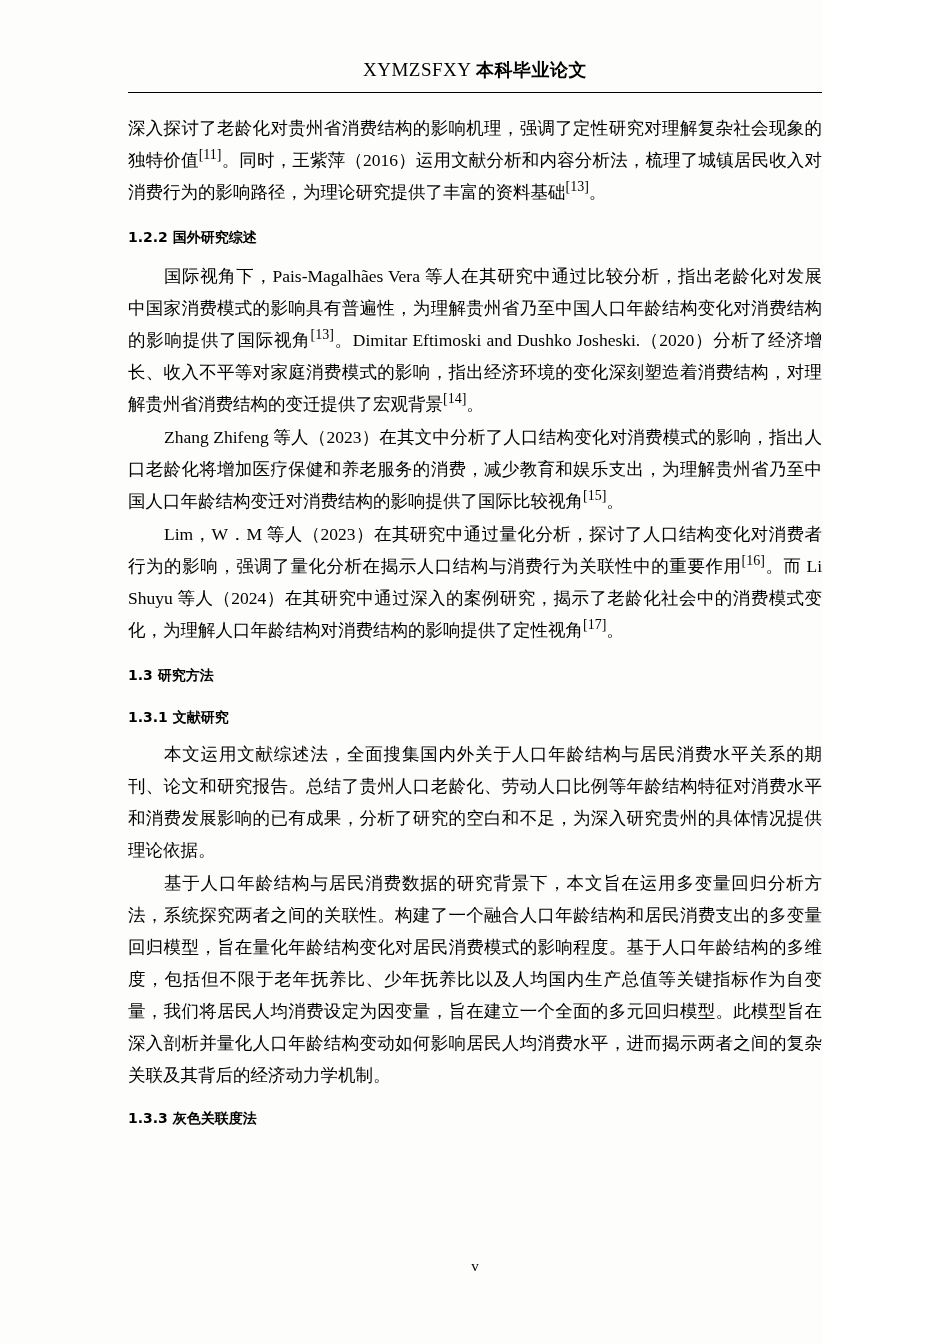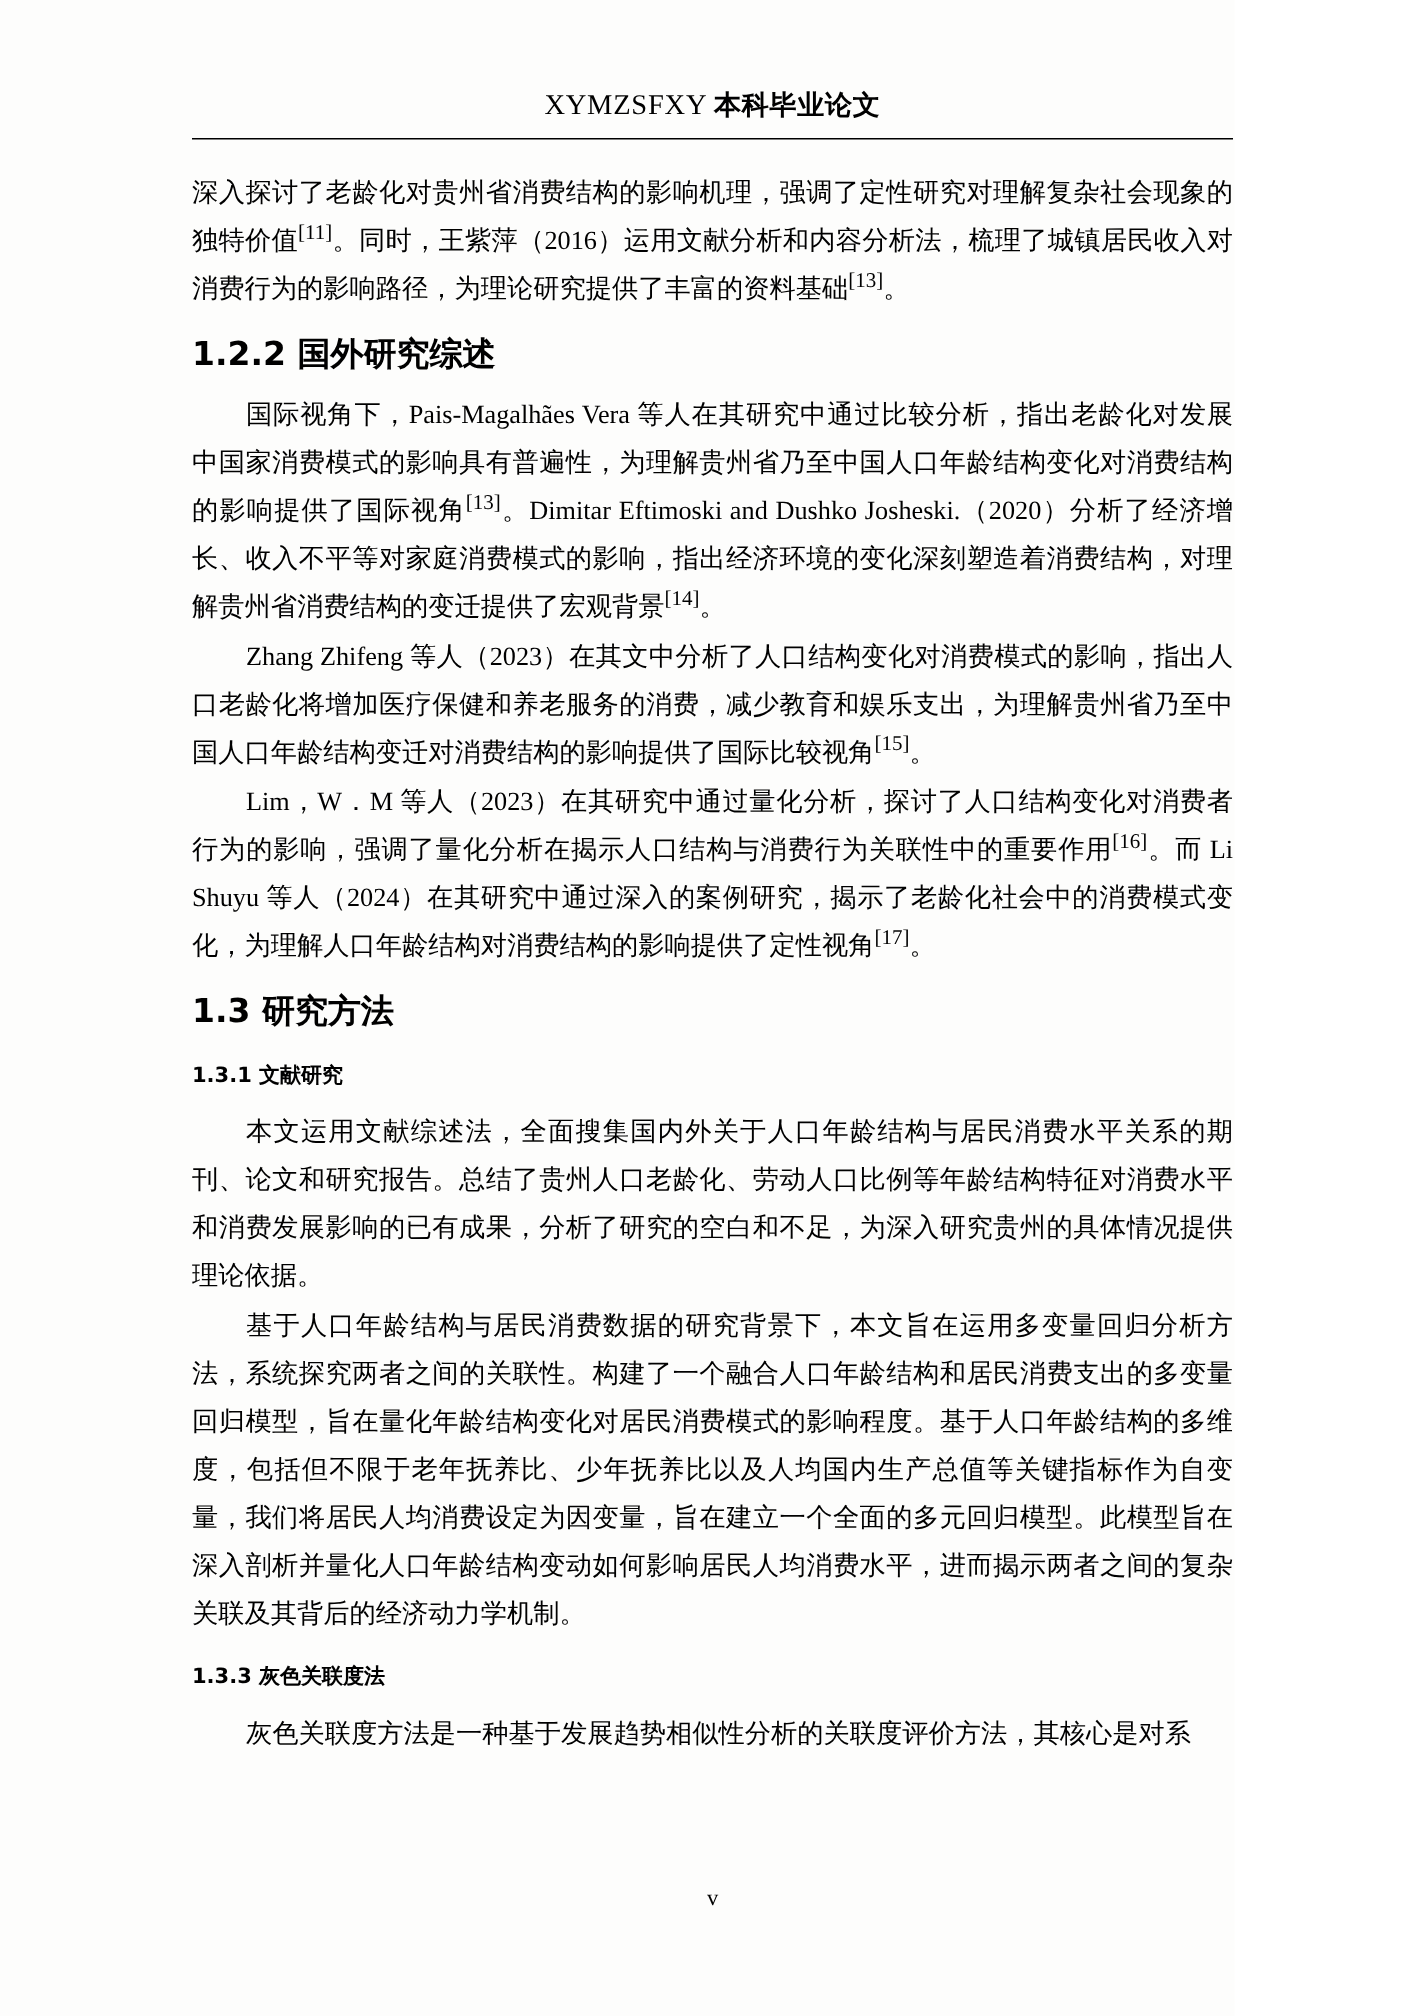--- a/index.html
+++ b/index.html
@@ -60,21 +60,21 @@
     line-height: 32px;
     text-align: justify;
     text-justify: inter-ideograph;
     text-indent: 0;
   }
   p.indent {
     text-indent: 36px;
   }
   h2.heading {
     font-family: "DejaVu Sans", sans-serif;
-    font-size: 22px;
+    font-size: 14px;
     font-weight: bold;
     margin: 14px 0 8px 0;
     line-height: 30px;
   }
   h3.heading3 {
     font-family: "DejaVu Sans", sans-serif;
     font-size: 14px;
     font-weight: bold;
     margin: 12px 0 6px 0;
     line-height: 30px;
@@ -118,21 +118,20 @@
     <p class="body-par indent"><span>Lim，W．M 等人（2023）在其研究中通过量化分析，探讨了人口结构变化对消费者行为的影响，强调了量化分析在揭示人口结构与消费行为关联性中的重要作用</span><sup>[16]</sup><span>。而 Li  Shuyu 等人（2024）在其研究中通过深入的案例研究，揭示了老龄化社会中的消费模式变化，为理解人口年龄结构对消费结构的影响提供了定性视角</span><sup>[17]</sup><span>。</span></p>
 
     <h2 class="heading">1.3  研究方法</h2>
 
     <h3 class="heading3">1.3.1  文献研究</h3>
     <p class="body-par indent">本文运用文献综述法，全面搜集国内外关于人口年龄结构与居民消费水平关系的期刊、论文和研究报告。总结了贵州人口老龄化、劳动人口比例等年龄结构特征对消费水平和消费发展影响的已有成果，分析了研究的空白和不足，为深入研究贵州的具体情况提供理论依据。</p>
 
     <p class="body-par indent">基于人口年龄结构与居民消费数据的研究背景下，本文旨在运用多变量回归分析方法，系统探究两者之间的关联性。构建了一个融合人口年龄结构和居民消费支出的多变量回归模型，旨在量化年龄结构变化对居民消费模式的影响程度。基于人口年龄结构的多维度，包括但不限于老年抚养比、少年抚养比以及人均国内生产总值等关键指标作为自变量，我们将居民人均消费设定为因变量，旨在建立一个全面的多元回归模型。此模型旨在深入剖析并量化人口年龄结构变动如何影响居民人均消费水平，进而揭示两者之间的复杂关联及其背后的经济动力学机制。</p>
 
     <h3 class="heading3">1.3.3  灰色关联度法</h3>
-    <p class="body-par indent">灰色关联度方法是一种基于发展趋势相似性分析的关联度评价方法，其核心是对系</p>
 
   </div>
 
   <div class="footer">
     <span>v</span>
   </div>
 
 </div>
 
 </body></html>

